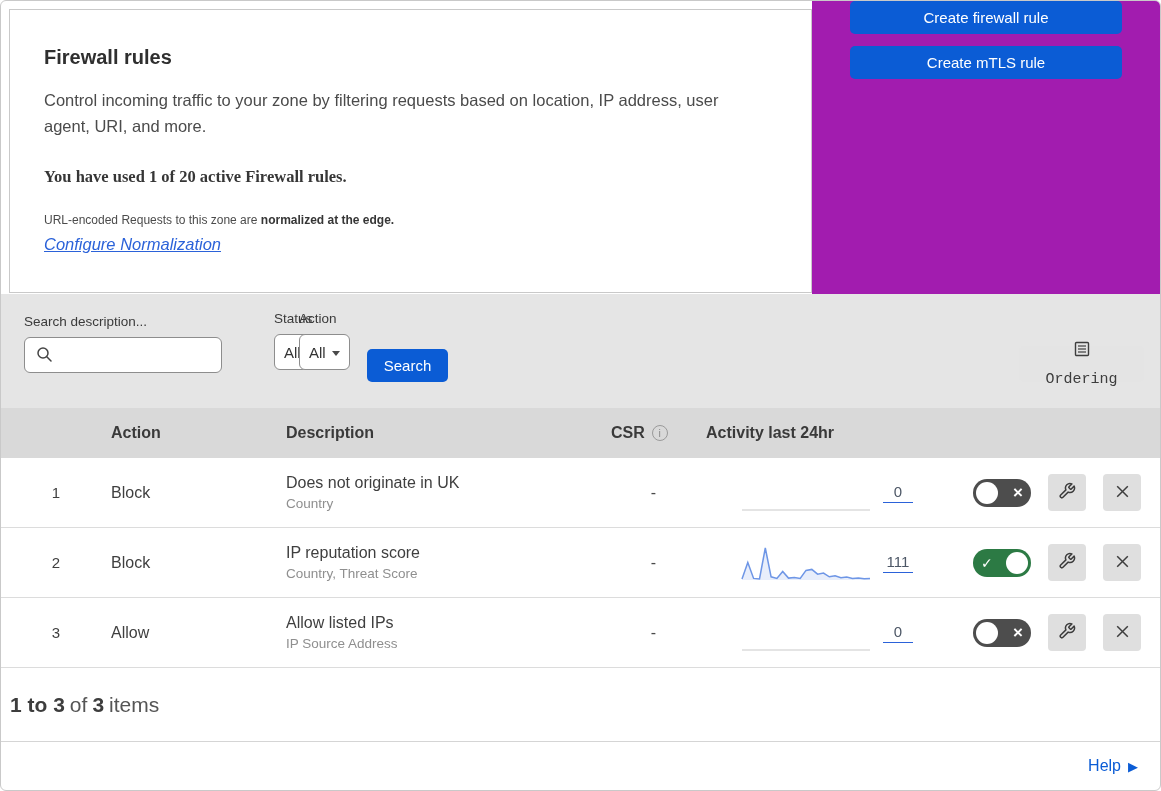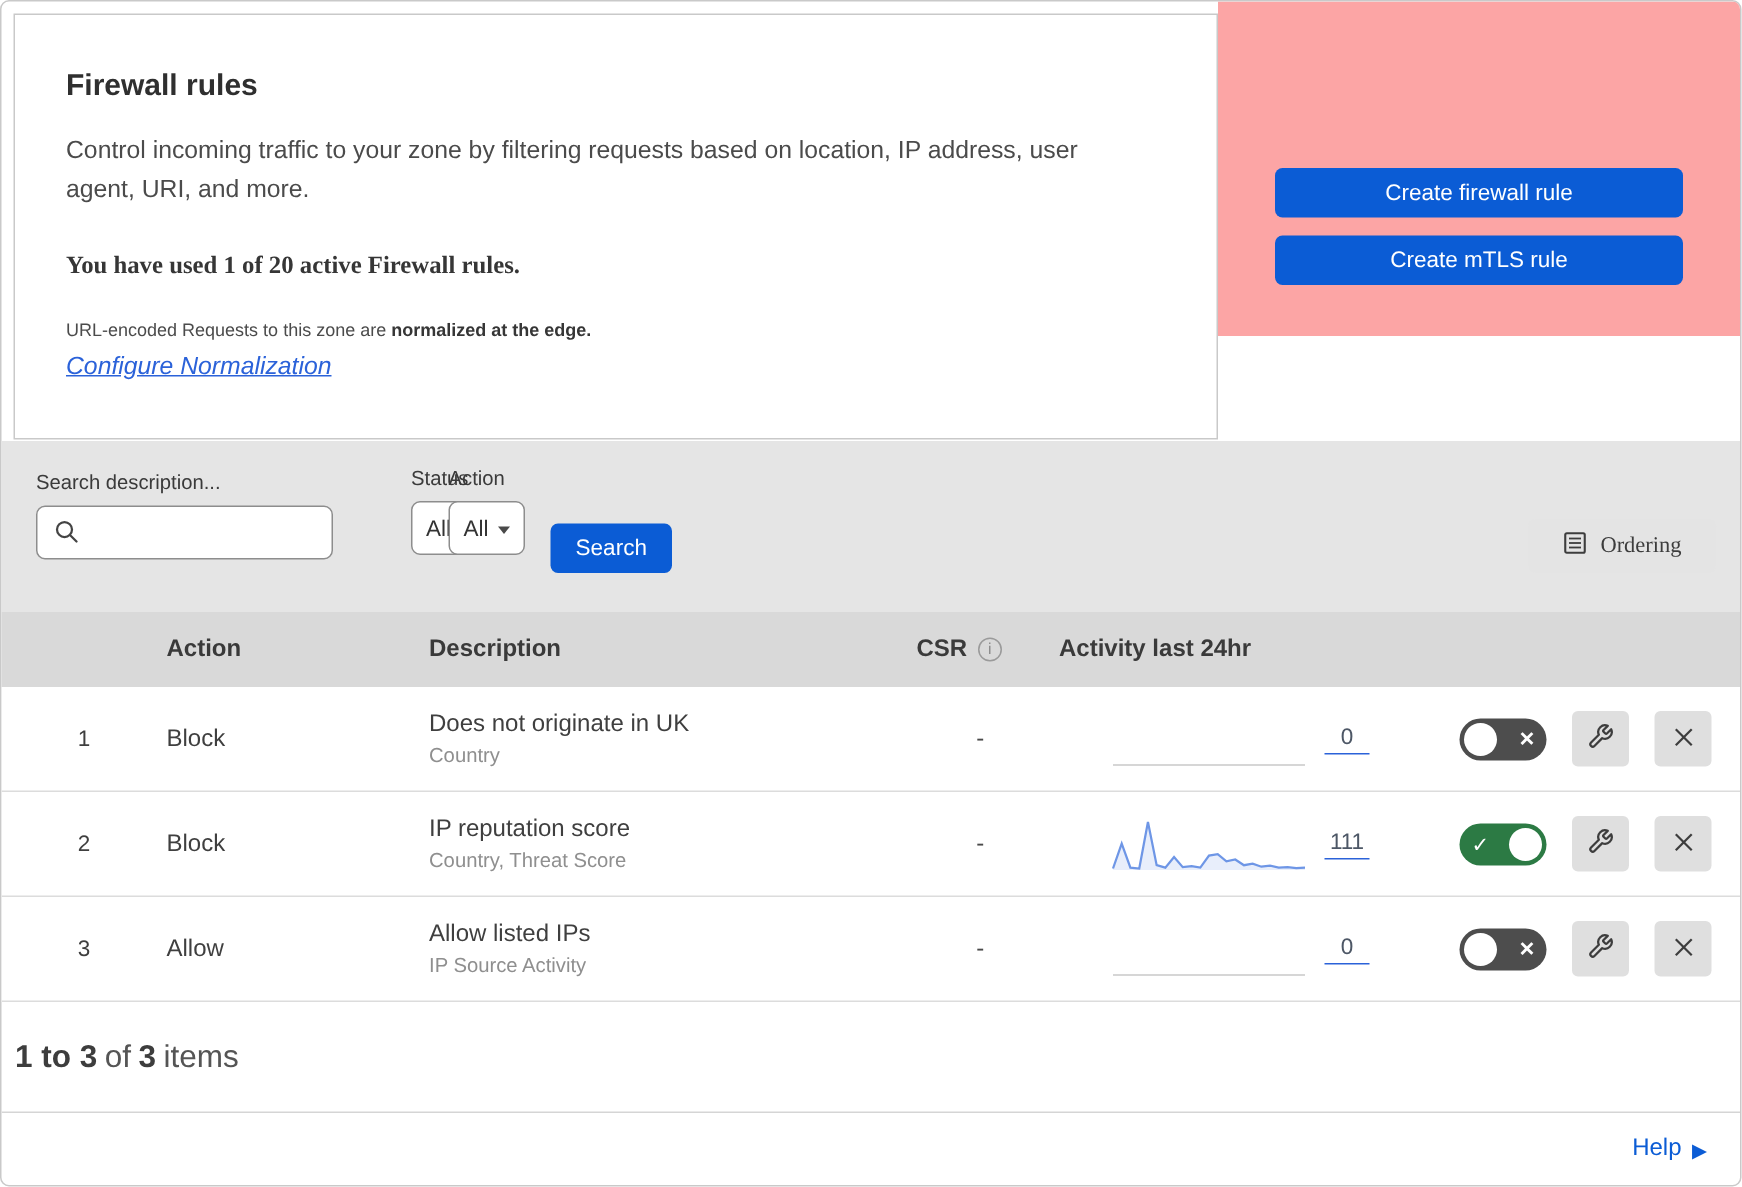--- a/index.html
+++ b/index.html
@@ -12,22 +12,22 @@
   .top { position:relative; height:293px; }
   .info-card { position:absolute; left:8px; top:8px; width:803px; height:284px;
     border:1px solid #c9c9c9; background:#fff; padding:30px 60px 0 34px; }
   .card-title { font-size:20px; font-weight:700; color:#2f2f2f; margin:6px 0 18px; }
   .card-desc { font-size:16.5px; color:#4b4b4b; line-height:1.6; max-width:730px; }
   .card-usage { font-size:16.5px; font-weight:700; color:#363636; margin-top:27px;font-family:Liberation Serif, serif; }
   .card-norm { font-size:12px; color:#4b4b4b; margin-top:26px; }
   .card-norm b { color:#363636; }
   .card-link { display:inline-block; margin-top:8px; font-size:16.5px; color:#2b62d9;
     text-decoration:underline; cursor:pointer;font-style:italic; }
-  .side-panel { position:absolute; left:811px; top:0; right:0; height:223px;
-    background:#fca5a5; padding-top:111px; }
+  .side-panel { position:absolute; left:811px; top:0; right:0; height:293px;
+    background:#a21caf; }
   .btn-primary { display:block; width:272px; height:33px; margin:0 auto; border:none;
     border-radius:5px; background:#0b5cd5; color:#fff; font-size:15px;
     font-family:inherit; cursor:pointer; }
   .btn-primary + .btn-primary { margin-top:12px; }
 
   
   .filters { position:relative; height:114px; background:#e5e5e5; }
   .filter-label { font-size:13.5px; color:#3a3a3a; display:block; }
   .search-group { position:absolute; left:23px; top:20px; }
   .search-box { position:relative; margin-top:8px; }
@@ -41,22 +41,22 @@
     border:1px solid #8d8d8d; border-radius:6px; background:#fff; display:flex;
     align-items:center; justify-content:center; gap:6px; font-size:15px; color:#333;
     cursor:pointer; }
   .chevron-down { width:0; height:0; border-left:4.5px solid transparent;
     border-right:4.5px solid transparent; border-top:5.5px solid #4a4a4a; margin-top:2px; }
   .search-btn { position:absolute; left:366px; top:55px; width:81px; height:33px;
     border:none; border-radius:5px; background:#0b5cd5; color:#fff; font-size:15px;
     font-family:inherit; cursor:pointer; }
   .ordering-btn { position:absolute; right:16px; top:52px; width:125px; height:36px;
     border:none; border-radius:5px; background:#e4e4e4; color:#3d3d3d; font-size:15px;
-    font-family:Liberation Serif, serif; display:flex; align-items:center; justify-content:center;
-    gap:9px; cursor:pointer; }
+    font-family:Liberation Mono, monospace; display:flex; align-items:center; justify-content:center;
+    gap:9px; cursor:pointer;flex-direction:column; }
 
   
   .grid-cols { display:grid; grid-template-columns:110px 175px 325px 85px 220px 1fr;
     align-items:center; }
   .thead { height:50px; background:#d9d9d9; font-size:16px; font-weight:700; color:#3a3a3a; }
   .th-csr { display:flex; align-items:center; gap:7px; }
   .info-icon { width:16px; height:16px; border:1px solid #9a9a9a; border-radius:50%;
     color:#8a8a8a; font-size:10.5px; font-weight:400; display:inline-flex;
     align-items:center; justify-content:center; }
   .th-activity { padding-left:10px; }
@@ -236,21 +236,21 @@
             </svg></span>
       </button>
     </div>
   </div>
 
   <div class="row grid-cols">
     <div class="cell-num">3</div>
     <div class="cell-action">Allow</div>
     <div class="cell-desc">
       <div class="desc-title">Allow listed IPs</div>
-      <div class="desc-fields">IP Source Activity</div>
+      <div class="desc-fields">IP Source Address</div>
     </div>
     <div class="cell-csr">-</div>
     <div class="cell-activity">
       <span class="spark"><svg width="130" height="40">
             <line x1="1" y1="37" x2="129" y2="37" stroke="#c9c9c9" stroke-width="1"></line>
           </svg></span>
       <a class="activity-count">0</a>
     </div>
     <div class="cell-controls">
       <div class="toggle">

